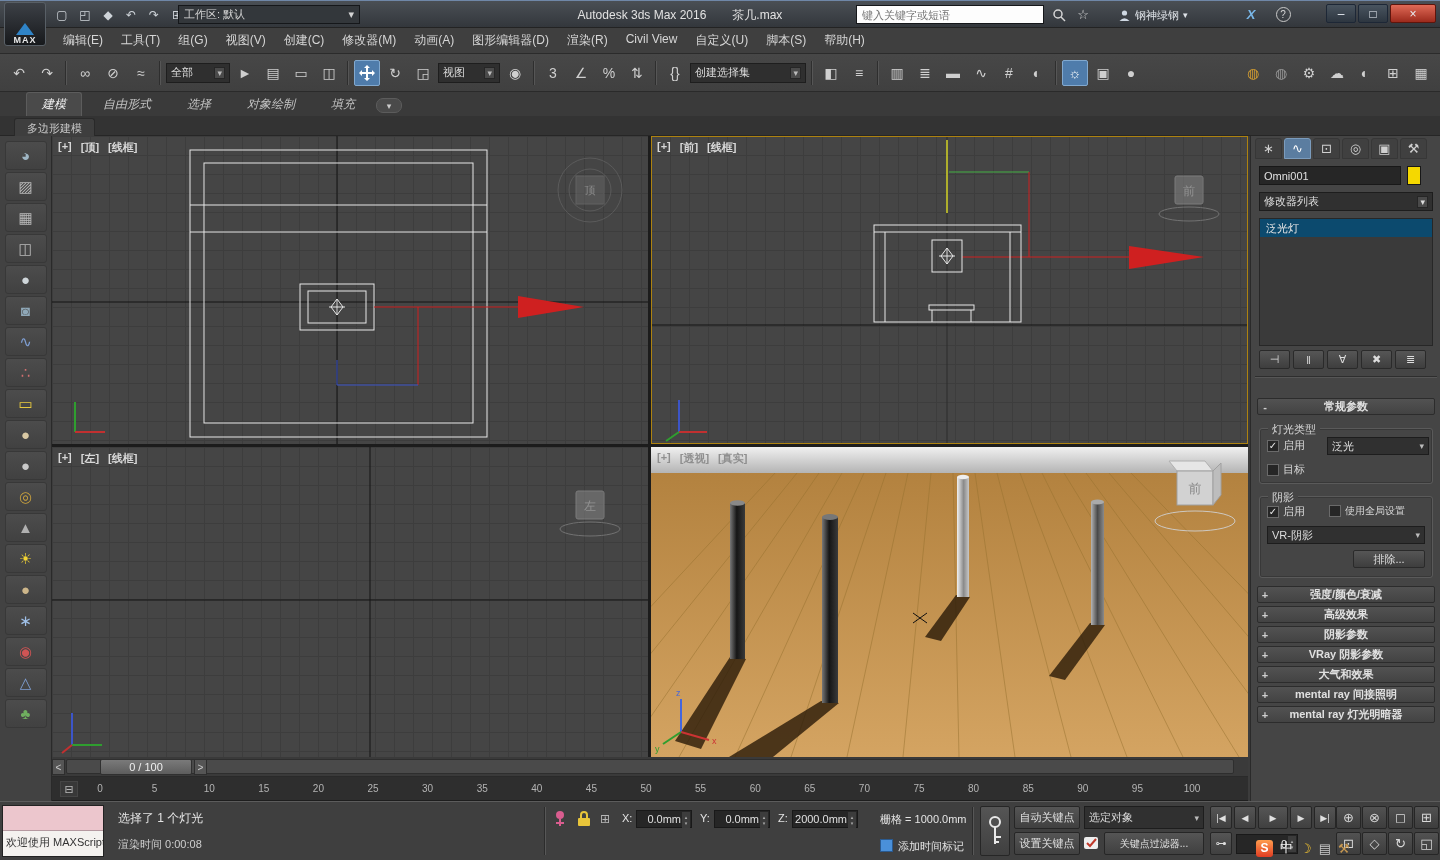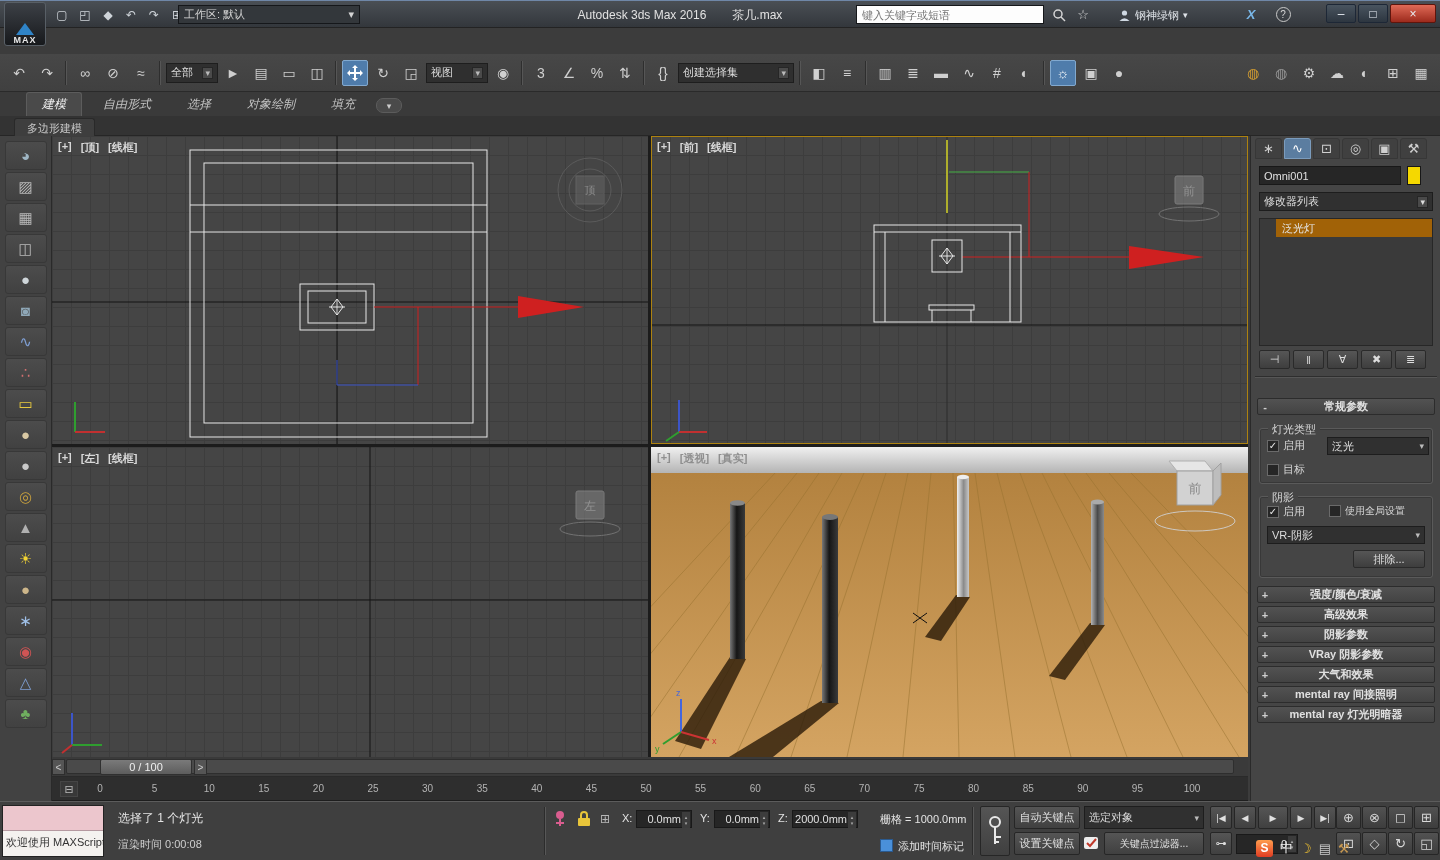--- a/index.html
+++ b/index.html
@@ -62,21 +62,21 @@
   
   .command-panel{position:absolute;left:1250px;top:136px;width:190px;height:665px;background:#454545;border-left:1px solid #2a2a2a;font-size:11px;}
   .cp-tabs{position:absolute;left:4px;top:2px;display:flex;gap:2px;}
   .cp-tab{width:27px;height:21px;display:flex;align-items:center;justify-content:center;font-size:13px;color:#d0d0d0;border:1px solid #373737;border-radius:3px 3px 0 0;background:#404040;}
   .cp-tab.active{background:#5b7da0;color:#fff;border-color:#7b9cbd;}
   .cp-name{position:absolute;left:8px;top:30px;width:142px;height:19px;background:#262626;border:1px solid #181818;color:#e0e0e0;font-size:11px;padding:0 4px;}
   .swatch{position:absolute;left:156px;top:30px;width:14px;height:19px;border:1px solid #181818;}
   .cp-drop{position:absolute;background:#303030;border:1px solid #1d1d1d;display:flex;align-items:center;justify-content:space-between;padding:0 4px;color:#ddd;}
   .stack{position:absolute;left:8px;top:82px;width:174px;height:128px;background:#3a3a3a;border:1px solid #272727;}
   .stack-item{height:18px;display:flex;align-items:center;padding:0 6px;color:#e4e4e4;}
-  .stack-item.sel{background:#a16207;margin-left:16px;}
+  .stack-item.sel{background:#0c4a6e;}
   .stack-btns{position:absolute;left:8px;top:214px;display:flex;gap:3px;}
   .sbtn{width:31px;height:19px;background:linear-gradient(#565656,#3e3e3e);border:1px solid #2a2a2a;border-radius:2px;display:flex;align-items:center;justify-content:center;font-size:11px;color:#ddd;}
   .cp-divider{position:absolute;left:4px;top:240px;width:182px;border-top:1px solid #2e2e2e;border-bottom:1px solid #565656;}
   .roll-h{position:absolute;left:6px;width:178px;height:17px;background:linear-gradient(#525252,#434343);border:1px solid #2c2c2c;border-radius:2px;display:flex;align-items:center;color:#e0e0e0;}
   .roll-h .pm{width:14px;text-align:center;font-weight:bold;color:#cfcfcf;}
   .roll-h .rt{flex:1;text-align:center;padding-right:14px;font-weight:bold;}
   .group{position:absolute;border:1px solid #5a5a5a;border-radius:3px;box-shadow:inset 0 0 0 1px #383838;}
   .group>.glabel{position:absolute;top:-7px;left:8px;background:#454545;padding:0 4px;color:#d4d4d4;}
   .cb{width:12px;height:12px;background:#262626;border:1px solid #6a6a6a;display:inline-flex;align-items:center;justify-content:center;font-size:10px;color:#e8e8e8;flex:0 0 auto;}
   .cp-row{position:absolute;display:flex;align-items:center;gap:4px;color:#d8d8d8;}
@@ -161,40 +161,57 @@
     <div class="win-btn close" style="left:1390px;width:46px;">
         <span>×</span>
       </div>
   </div>
 
   <div class="max-logo">
     <span class="tri"></span>
     <span>MAX</span>
   </div>
 
+  <div class="menubar">
+      <div id="menu-items">
+        <div class="menu-item">编辑(E)</div>
+        <div class="menu-item">工具(T)</div>
+        <div class="menu-item">组(G)</div>
+        <div class="menu-item">视图(V)</div>
+        <div class="menu-item">创建(C)</div>
+        <div class="menu-item">修改器(M)</div>
+        <div class="menu-item">动画(A)</div>
+        <div class="menu-item">图形编辑器(D)</div>
+        <div class="menu-item">渲染(R)</div>
+        <div class="menu-item">Civil View</div>
+        <div class="menu-item">自定义(U)</div>
+        <div class="menu-item">脚本(S)</div>
+        <div class="menu-item">帮助(H)</div>
+      </div>
+    </div>
 
   <div class="main-toolbar" id="main-toolbar">
       <div class="tb-btn">
         <span>↶</span>
       </div>
       <div class="tb-btn">
         <span>↷</span>
       </div>
       <div class="tb-sep"></div>
       <div class="tb-btn">
         <span>∞</span>
       </div>
       <div class="tb-btn">
         <span>⊘</span>
       </div>
       <div class="tb-btn">
         <span>≈</span>
       </div>
       <div class="tb-sep"></div>
-      <div class="tb-drop" style="width: 52px;">
+      <div class="tb-drop" style="width: 64px;">
         <span>全部</span>
         <span class="arr">▾</span>
       </div>
       <div class="tb-btn">
         <span>►</span>
       </div>
       <div class="tb-btn">
         <span>▤</span>
       </div>
       <div class="tb-btn">

